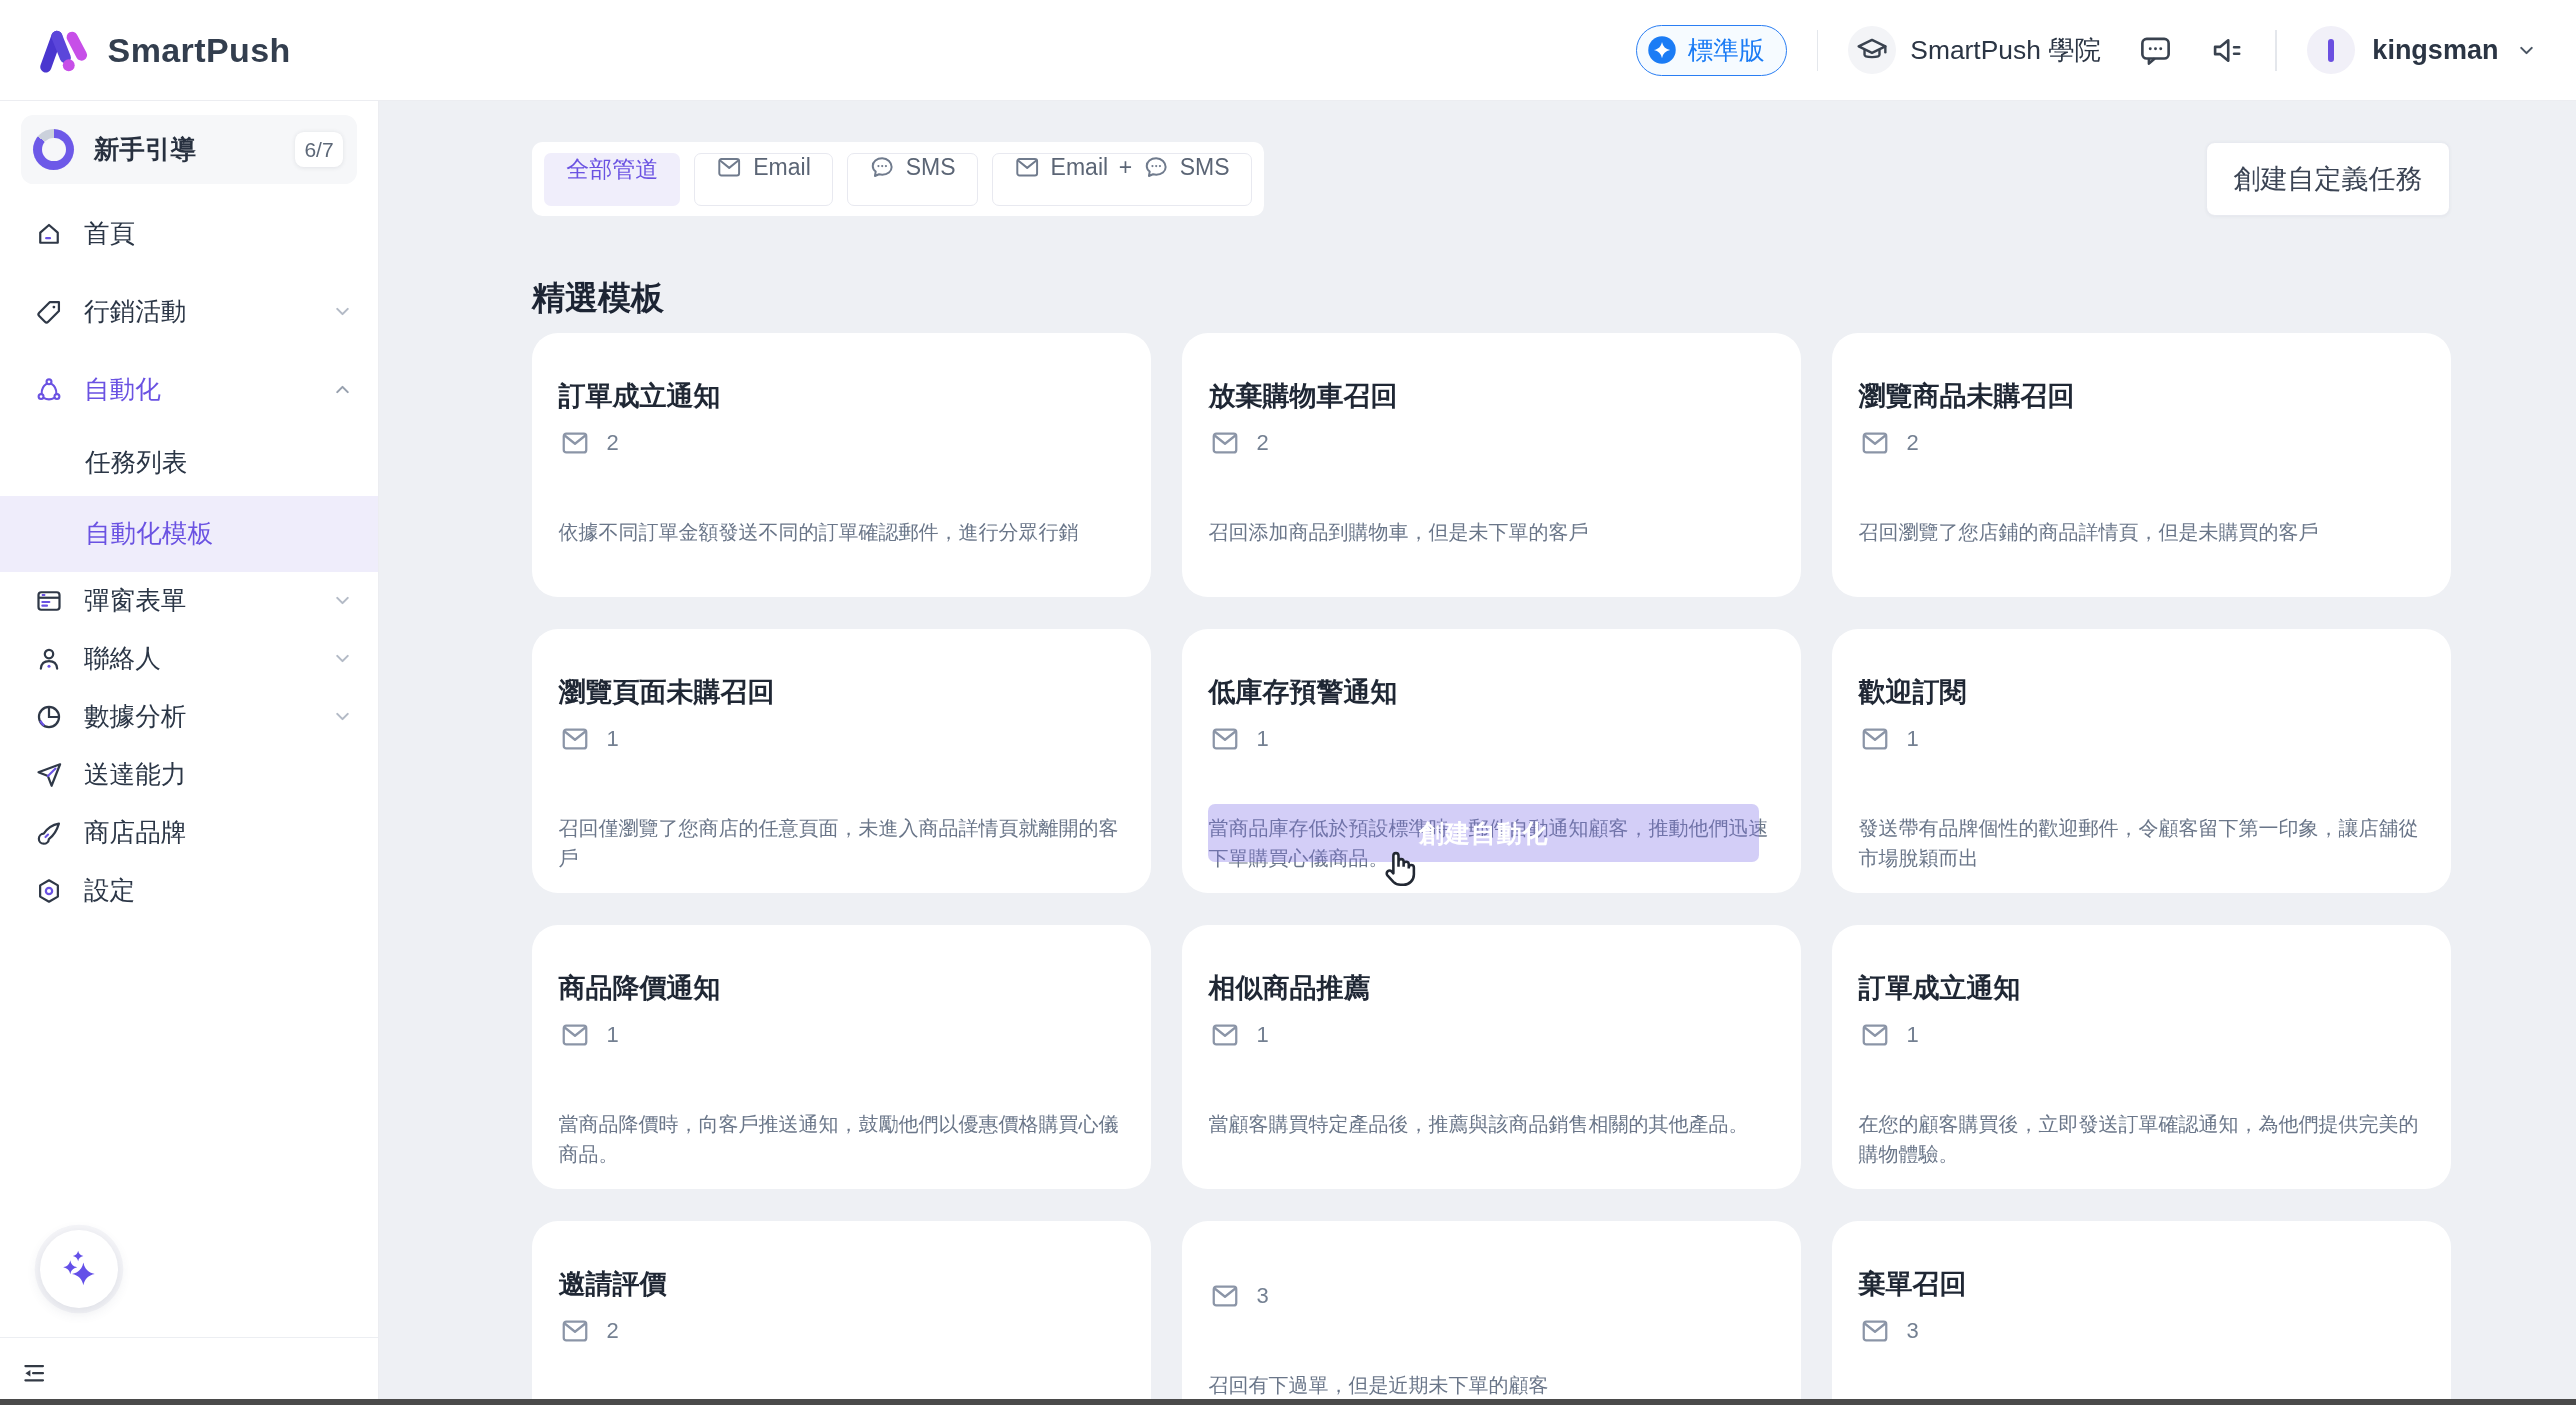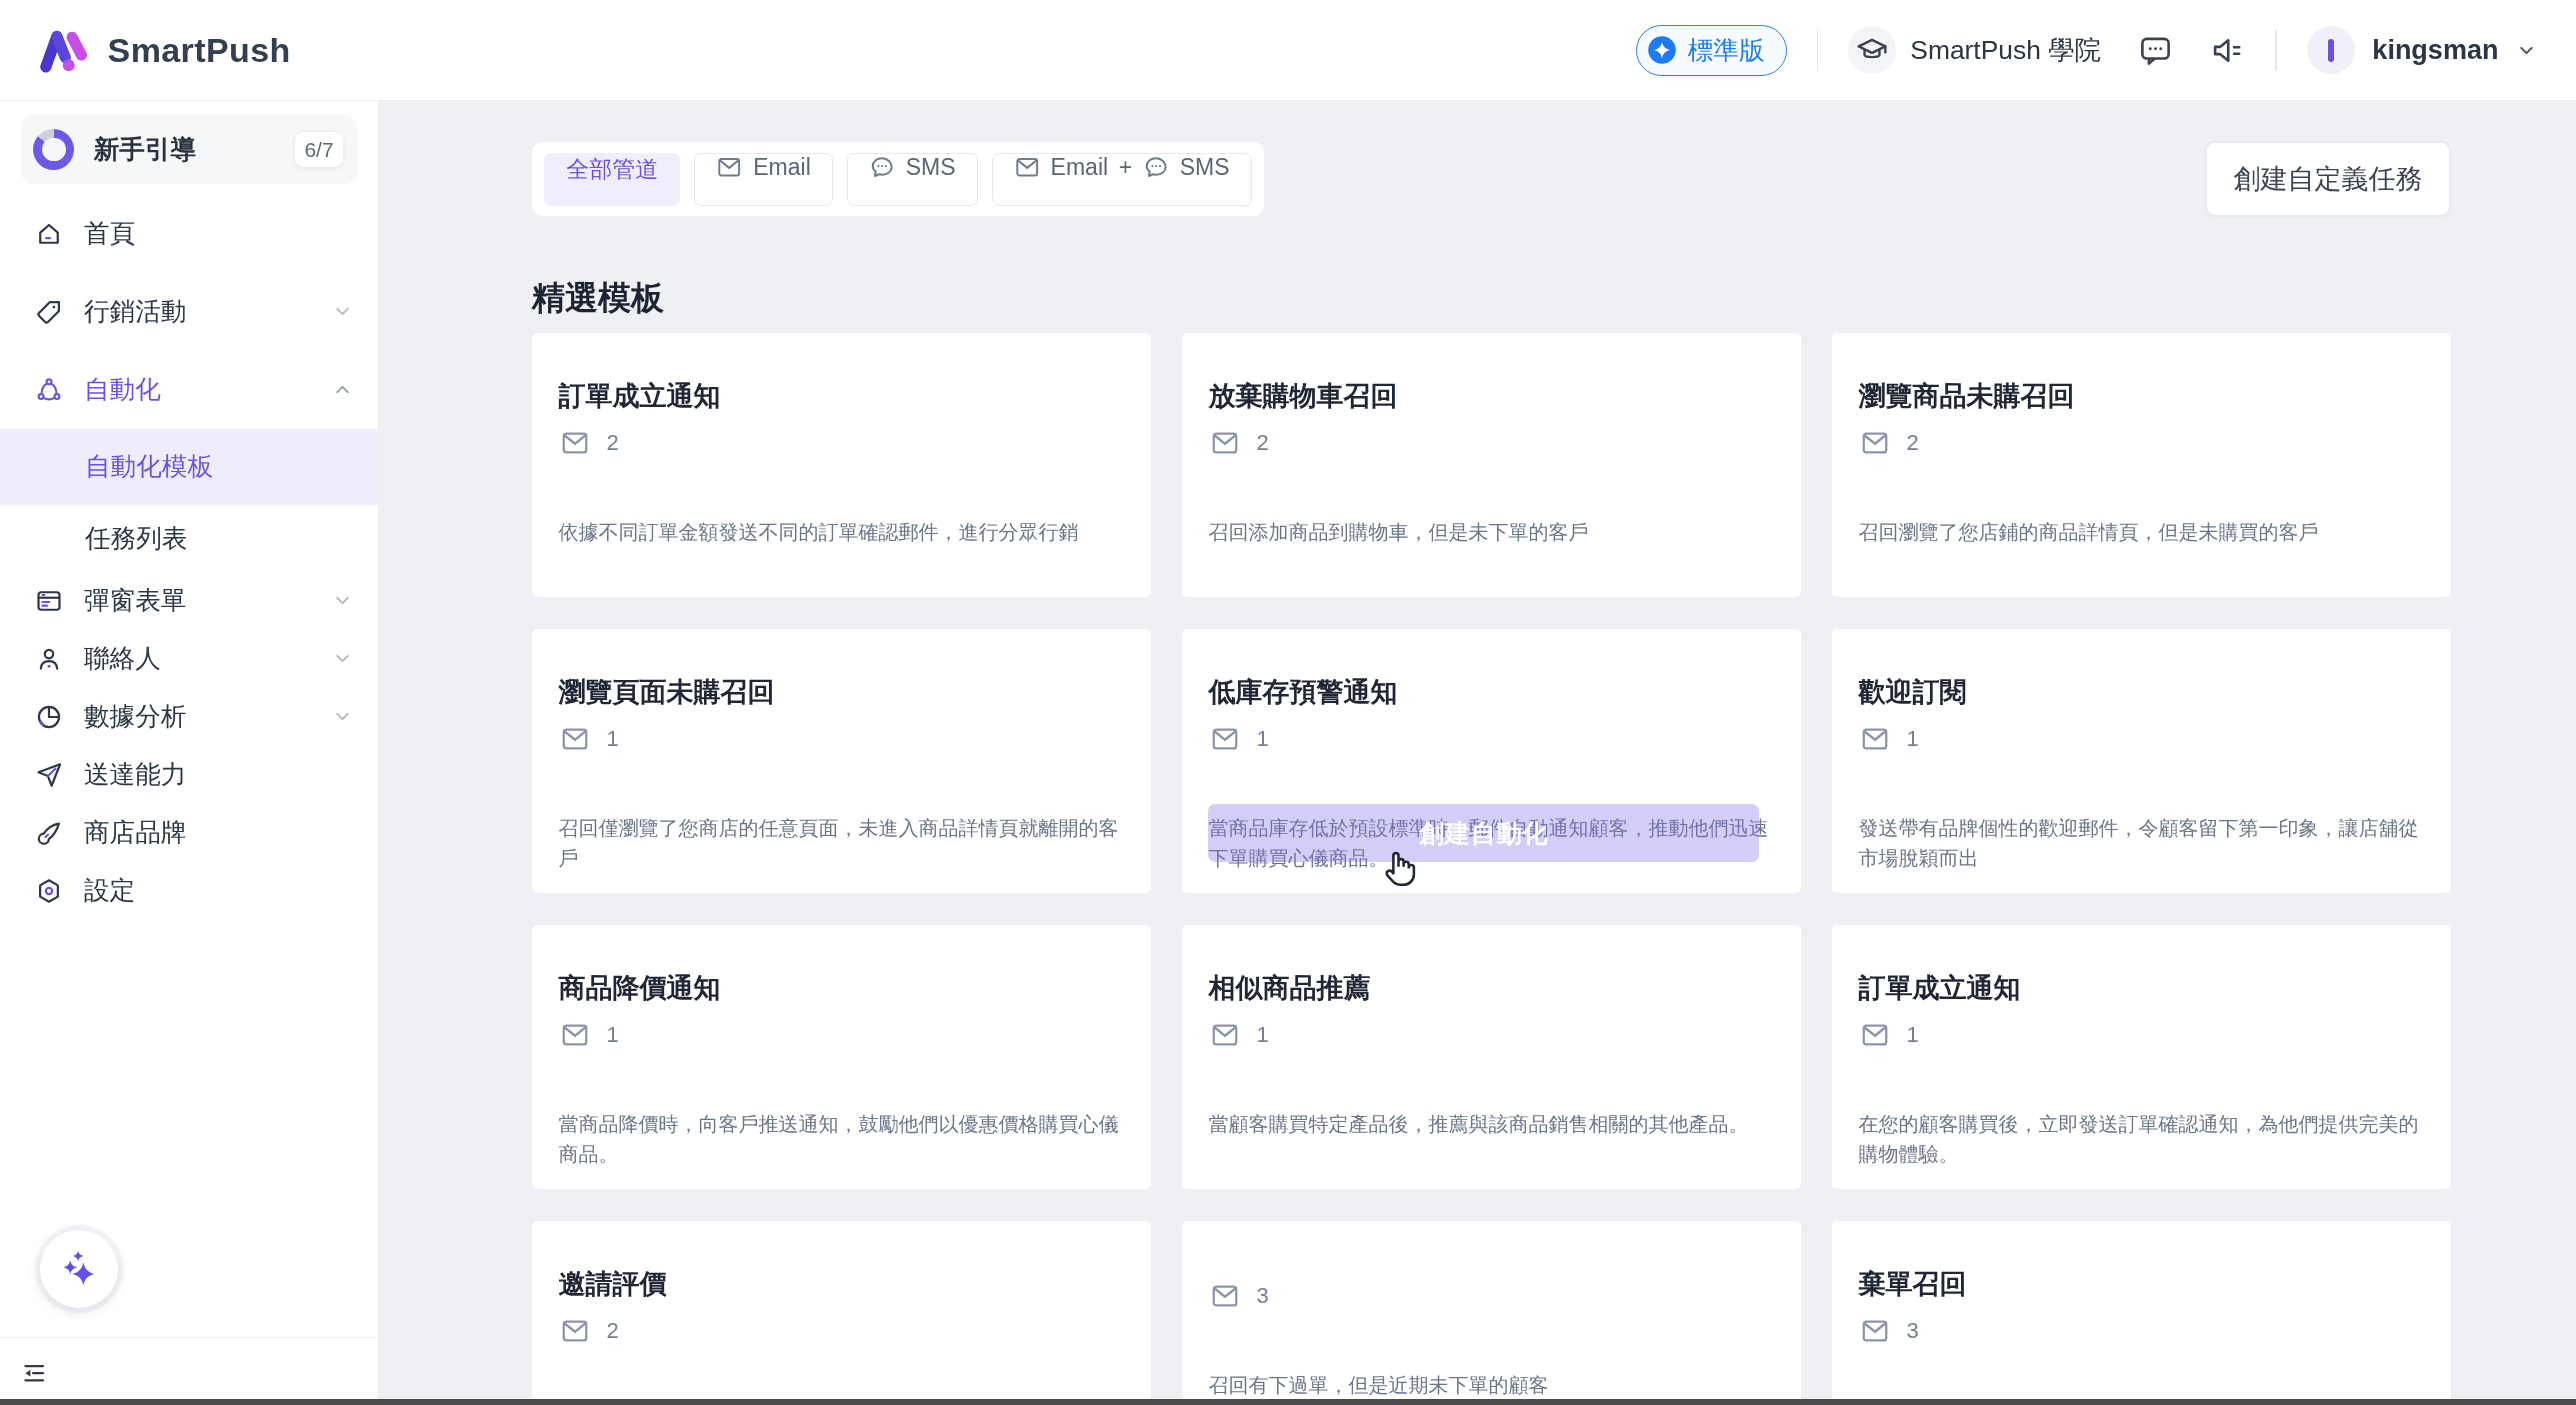--- a/index.html
+++ b/index.html
@@ -65,21 +65,21 @@
   .ftab { display:flex; align-items:flex-start; gap:10.6px; height:53px; padding:0 21px; border-radius:7px;
           border:0.9px solid #e8e9f0; background:#fff; font-size:23px; color:#5b6575; cursor:pointer; white-space:nowrap; }
   .ftab .ticon { width:26.4px; height:26.4px; color:#707b8d; }
   .ftab.active { border-color:transparent; background:#f0eefb; color:#6a52e2; font-weight:500; }
   .create-btn { height:74px; padding:0 26.4px; background:#fff; border:0.9px solid #e8eaf0; border-radius:8.8px;
                 font-size:27px; color:#3b4454; font-weight:500; display:flex; align-items:center;
                 box-shadow:0 0.9px 3.5px rgba(40,50,70,.05); cursor:pointer; }
   .section-title { margin-top:62px; font-size:33px; font-weight:700; color:#1c2433; line-height:39px; }
 
   .grid { margin-top:16px; display:grid; grid-template-columns:repeat(3,619px); column-gap:31px; row-gap:32px; }
-  .card { position:relative; width:619px; height:264px; background:#fff; border-radius:6px;
+  .card { position:relative; width:619px; height:264px; background:#fff; border-radius:26px;
           padding:46px 26.4px 0 26.4px; cursor:pointer; }
   .card-title { font-size:27px; font-weight:700; color:#1f2734; line-height:35px; }
   .mail-row { margin-top:14px; display:flex; align-items:center; gap:14px; }
   .mail-row .micon { width:34px; height:30px; color:#8b95a7; }
   .mail-row .count { font-size:22px; color:#748092; }
   .card-desc { margin-top:59px; font-size:20px; color:#6a7689; line-height:30px; }
   .hover-overlay { position:absolute; left:26.4px; right:42px; top:175px; height:58px; border-radius:7px;
                    background:rgba(126,111,233,.34); display:flex; align-items:center; justify-content:center; }
   .hover-overlay .olbl { color:#fff; font-size:25px; font-weight:700; letter-spacing:0.9px; }
   .cursor-svg { position:absolute; left:196px; top:219px; width:41px; height:41px; z-index:6; }
@@ -265,25 +265,25 @@
       </div>
       <div class="nav-item h1 purple">
         <svg class="nicon" viewBox="0 0 32 32" width="28" height="28">
             <use href="#i-auto" width="32" height="32"></use>
           </svg>
         <span class="nlbl">自動化</span>
         <svg class="chev" style="color:#97a0ae" viewBox="0 0 24 24" width="21" height="21">
             <use href="#i-chev-up" width="24" height="24"></use>
           </svg>
       </div>
+      <div class="nav-item s1 subitem">
+        <span class="nlbl">任務列表</span>
+      </div>
       <div class="nav-item s2 subitem selected">
         <span class="nlbl">自動化模板</span>
-      </div>
-      <div class="nav-item s1 subitem">
-        <span class="nlbl">任務列表</span>
       </div>
       <div class="nav-item h2">
         <svg class="nicon" viewBox="0 0 32 32" width="28" height="28">
             <use href="#i-form" width="32" height="32"></use>
           </svg>
         <span class="nlbl">彈窗表單</span>
         <svg class="chev" viewBox="0 0 24 24" width="21" height="21">
             <use href="#i-chev-down" width="24" height="24"></use>
           </svg>
       </div>

